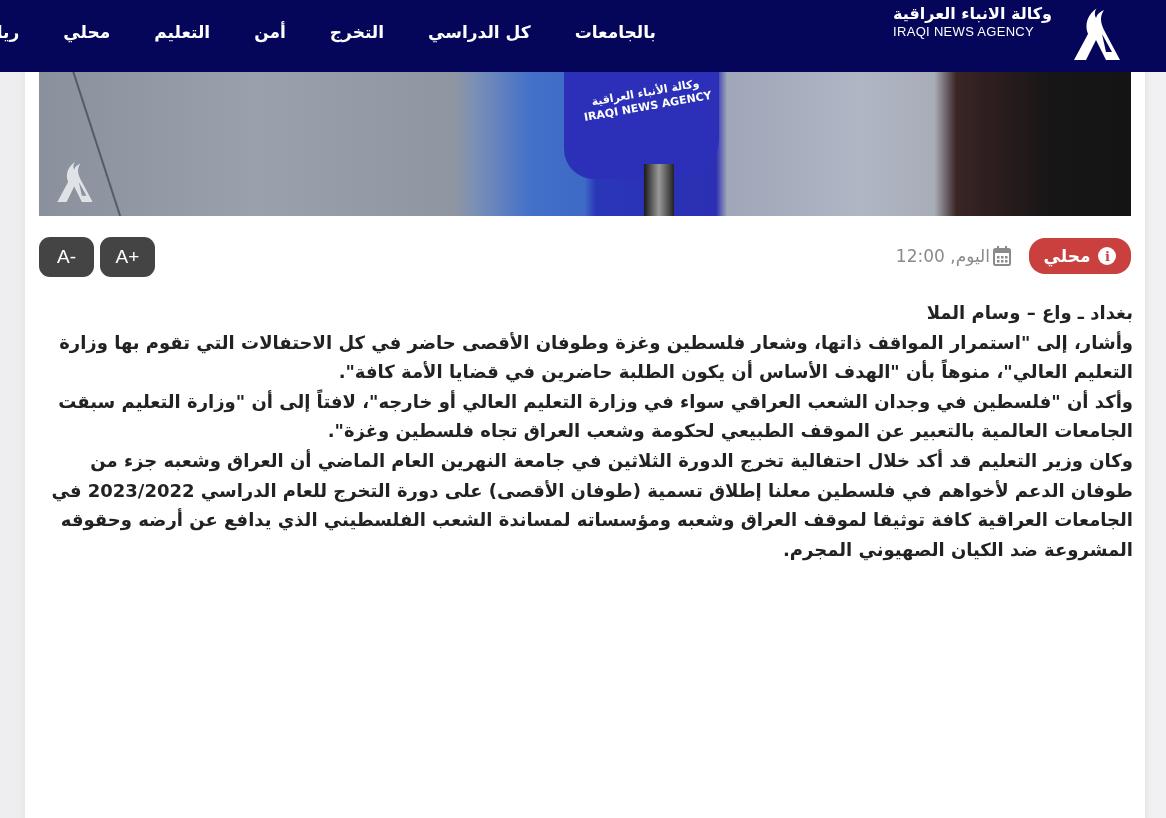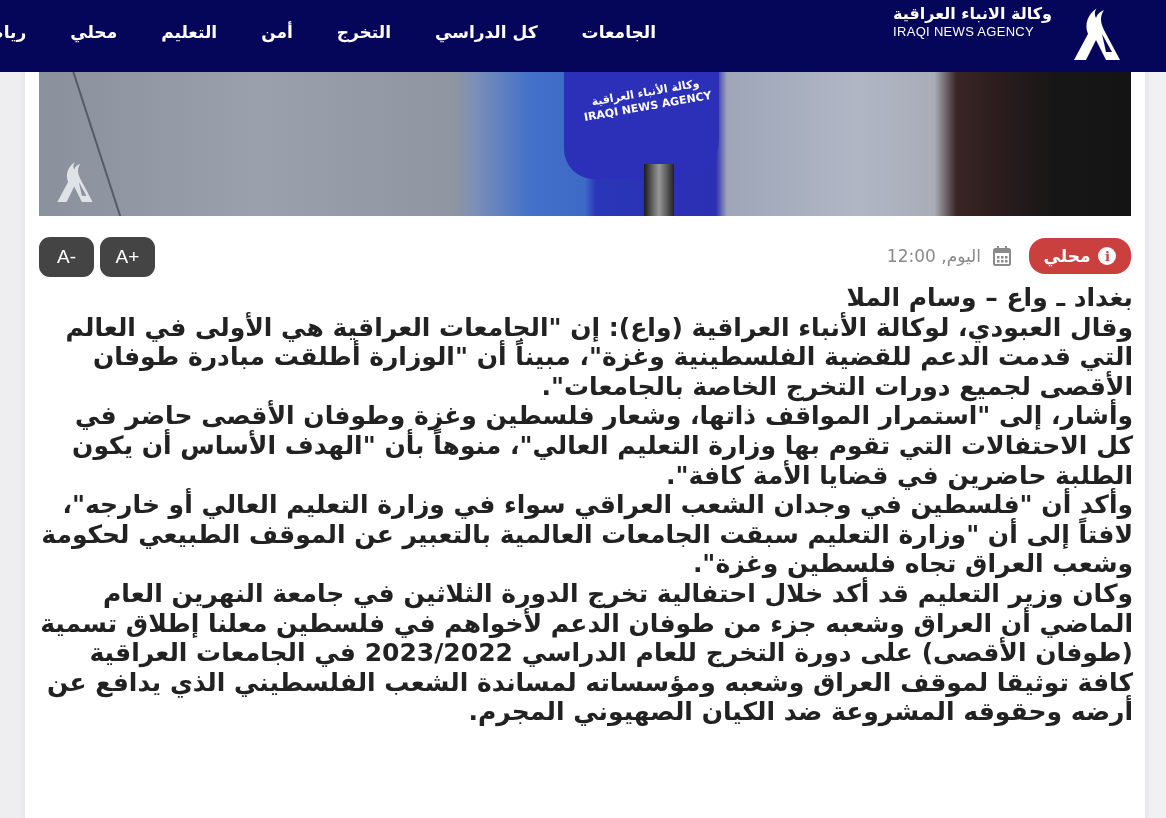--- a/index.html
+++ b/index.html
@@ -85,30 +85,30 @@
     display: flex; align-items: center; justify-content: center; gap: 8px;
     direction: rtl; font-size: 17px; font-weight: bold; cursor: pointer;
   }
   .info-icon {
     width: 18px; height: 18px; border-radius: 50%; background: #fff; color: #c9403f;
     font-family: "DejaVu Serif", serif; font-weight: bold; font-size: 13px;
     display: flex; align-items: center; justify-content: center;
   }
   .date-wrap {
     position: absolute; right: 120px; top: 4px; height: 30px;
-    display: flex; align-items: center; gap: 12px; direction: rtl;
+    display: flex; align-items: center; gap: 3px; direction: rtl;
     color: #8a8a8a; font-size: 17px;
   }
   .calendar-icon { width: 18px; height: 20px; }
 
   
   .article {
-    position: absolute; left: 14px; top: 219px; width: 1094px;
+    position: absolute; left: 14px; top: 234px; width: 1094px;
     direction: rtl; text-align: right;
-    color: #222; font-size: 25px; line-height: 29.6px; font-weight: bold;
+    color: #222; font-size: 18px; line-height: 29.6px; font-weight: bold;
   }
   .article p { margin: 0; }
   .scroll-edge {
     position: absolute; right: 0; top: 72px; width: 18px; height: 746px;
     background: #f1f1f3;
   }
 </style>
 </head>
 <body>
 
@@ -117,21 +117,21 @@
     <svg class="logo-mark" viewBox="0 0 62 60">
       <path d="M31 4 C22 10 18 20 22 30 L8 56 L20 56 L30 36 L40 56 L54 56 L38 26 C34 18 34 12 38 6 C34 8 31 10 30 14 C28 10 29 6 31 4 Z" fill="#ffffff"></path>
       <path d="M36 30 L46 48 L40 48 Z" fill="#05055a"></path>
     </svg>
     <div class="logo-text">
       <span class="logo-ar">وكالة الانباء العراقية</span>
       <span class="logo-en">IRAQI NEWS AGENCY</span>
     </div>
   </div>
   <nav class="nav">
-    <span class="nav-item">الجامعات</span>
+    <span class="nav-item">بالجامعات</span>
     <span class="nav-item">كل الدراسي</span>
     <span class="nav-item">التخرج</span>
     <span class="nav-item">أمن</span>
     <span class="nav-item">التعليم</span>
     <span class="nav-item">محلي</span>
     <span class="nav-item">رياضة</span>
   </nav>
 </div>
 
 <div class="scroll-edge"></div>
@@ -173,18 +173,17 @@
         <rect x="4" y="14" width="2.5" height="2.5" fill="#8a8a8a"></rect>
         <rect x="8" y="14" width="2.5" height="2.5" fill="#8a8a8a"></rect>
         <rect x="12" y="14" width="2.5" height="2.5" fill="#8a8a8a"></rect>
       </svg>
       <span>اليوم, 12:00</span>
     </div>
   </div>
 
   <div class="article">
     <p>بغداد ـ واع – وسام الملا</p>
-    <p>وقال العبودي، لوكالة الأنباء العراقية (واع): إن "الجامعات العراقية هي الأولى في العالم التي قدمت الدعم للقضية الفلسطينية وغزة"، مبيناً أن "الوزارة أطلقت مبادرة طوفان الأقصى لجميع دورات التخرج الخاصة بالجامعات".</p>
     <p>وأشار، إلى "استمرار المواقف ذاتها، وشعار فلسطين وغزة وطوفان الأقصى حاضر في كل الاحتفالات التي تقوم بها وزارة التعليم العالي"، منوهاً بأن "الهدف الأساس أن يكون الطلبة حاضرين في قضايا الأمة كافة".</p>
     <p>وأكد أن "فلسطين في وجدان الشعب العراقي سواء في وزارة التعليم العالي أو خارجه"، لافتاً إلى أن "وزارة التعليم سبقت الجامعات العالمية بالتعبير عن الموقف الطبيعي لحكومة وشعب العراق تجاه فلسطين وغزة".</p>
     <p>وكان وزير التعليم قد أكد خلال احتفالية تخرج الدورة الثلاثين في جامعة النهرين العام الماضي أن العراق وشعبه جزء من طوفان الدعم لأخواهم في فلسطين معلنا إطلاق تسمية (طوفان الأقصى) على دورة التخرج للعام الدراسي 2023/2022 في الجامعات العراقية كافة توثيقا لموقف العراق وشعبه ومؤسساته لمساندة الشعب الفلسطيني الذي يدافع عن أرضه وحقوقه المشروعة ضد الكيان الصهيوني المجرم.</p>
   </div>
 </div>
 
 </body></html>

